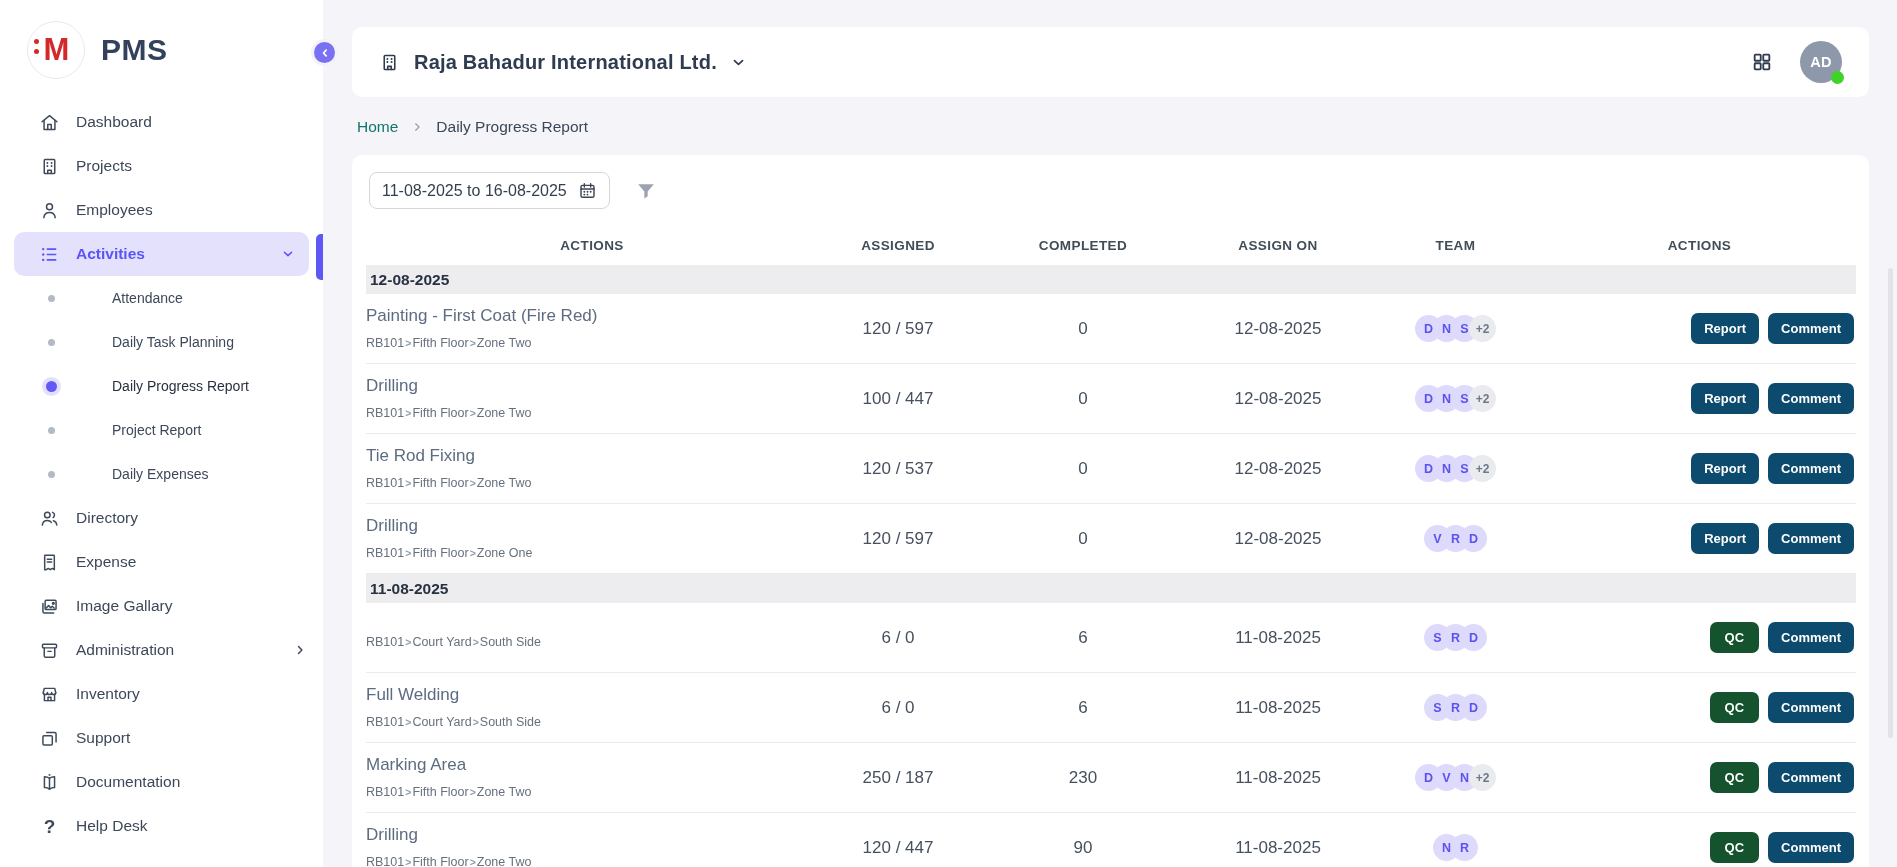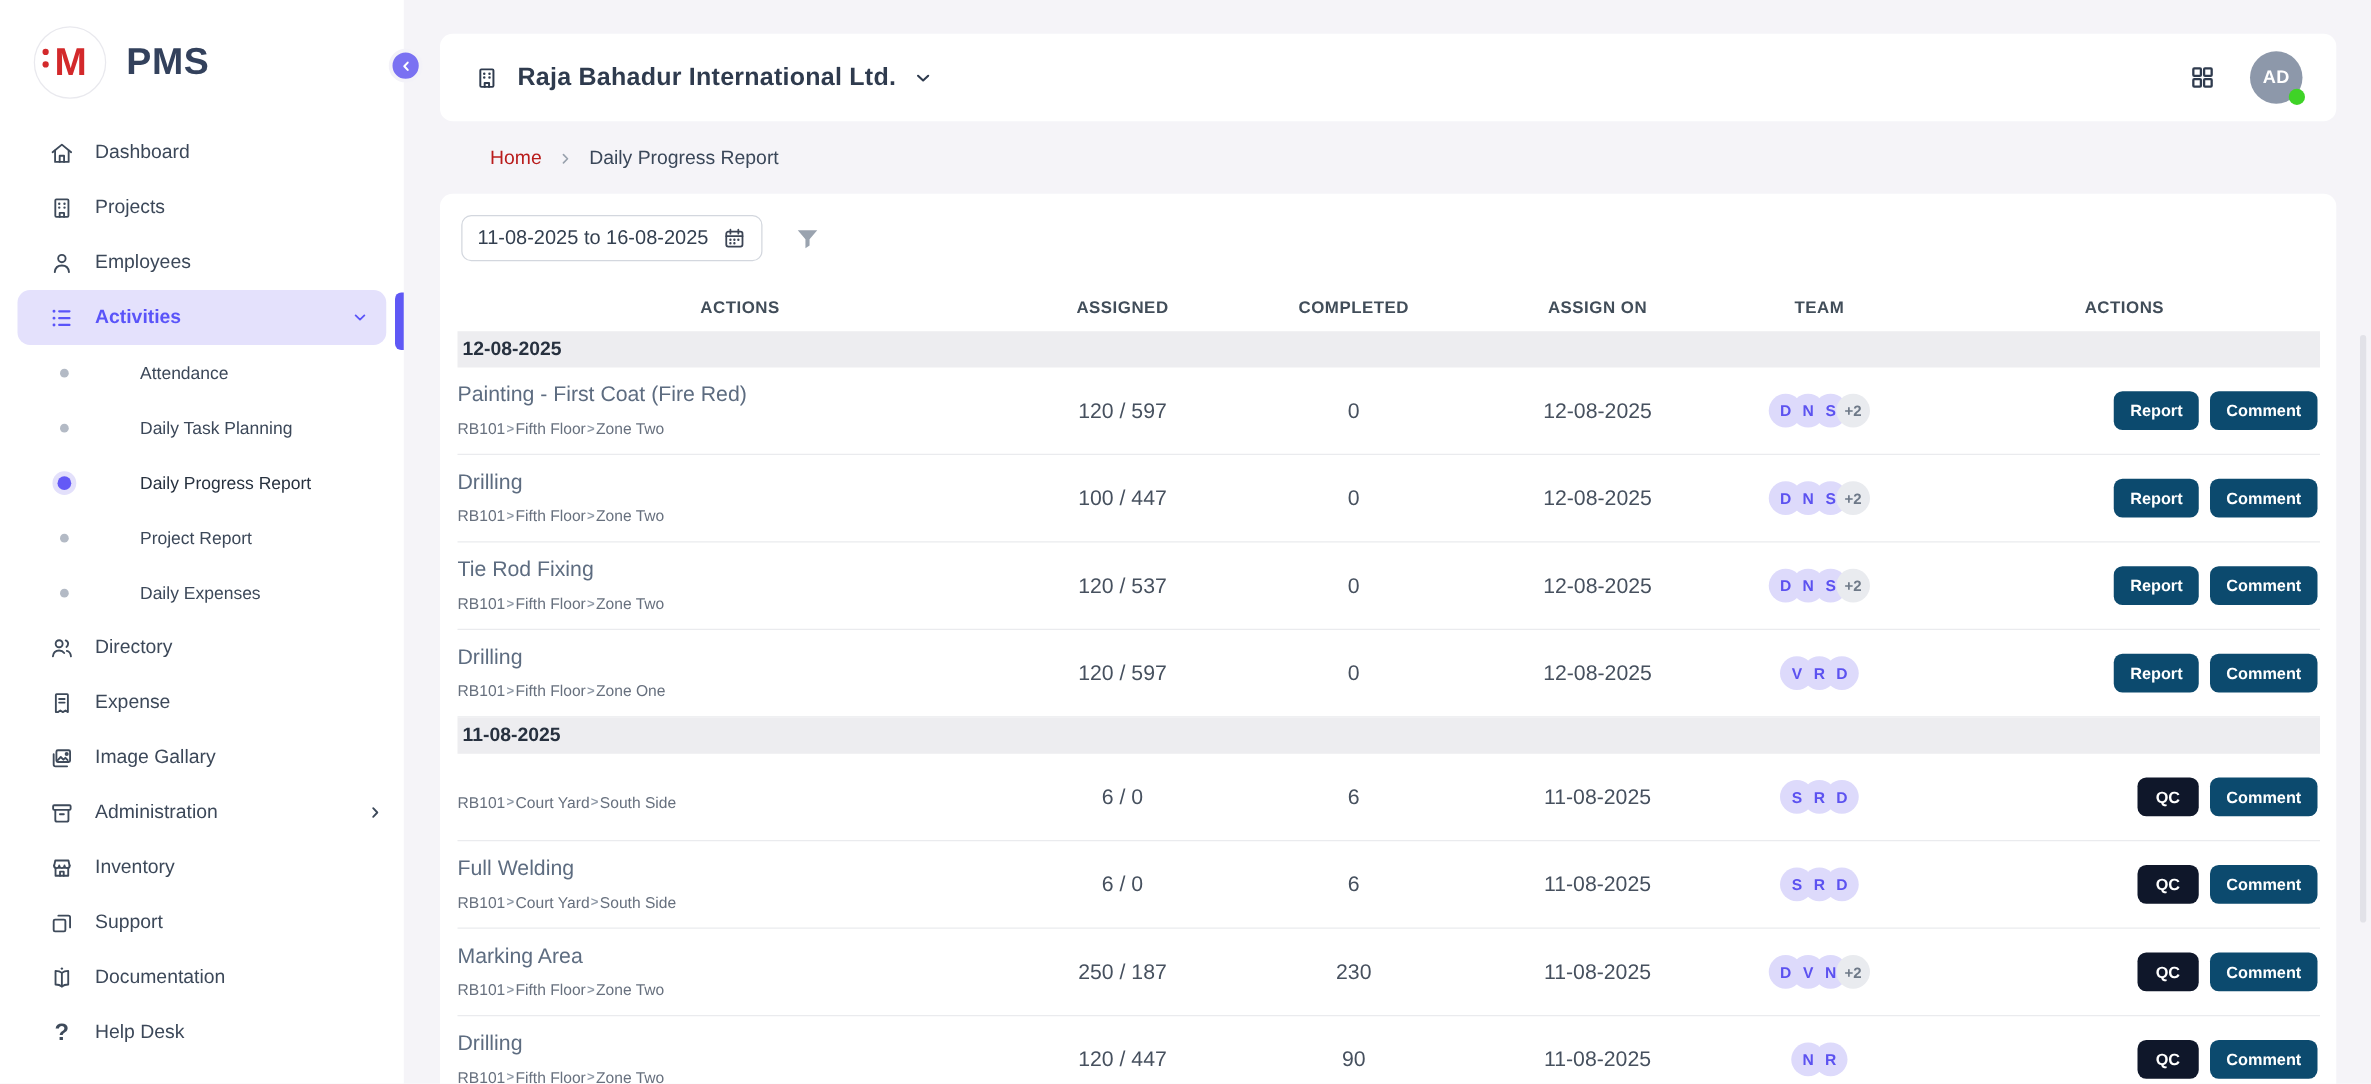--- a/index.html
+++ b/index.html
@@ -52,21 +52,21 @@
   .grid-btn { display:flex; color:#2F3B4E; cursor:pointer; }
   .grid-btn svg { width:22px; height:22px; }
   .avatar { width:42px; height:42px; border-radius:50%; background:#8D98AA; color:#fff; font-weight:700;
             font-size:14.5px; display:flex; align-items:center; justify-content:center; position:relative;
             cursor:pointer; letter-spacing:.3px; }
   .status-dot { position:absolute; right:-2px; bottom:-1px; width:13px; height:13px; border-radius:50%;
                 background:#3FD327; }
 
   .breadcrumb { display:flex; align-items:center; gap:13px; margin:15px 0 0 5px; height:30px;
                 font-size:15.5px; flex-shrink:0; }
-  .bc-home { color:#b91c1c; cursor:pointer;margin-left:35px; }
+  .bc-home { color:#0f766e; cursor:pointer; }
   .bc-sep { display:flex; color:#98A1AD; }
   .bc-sep svg { width:12px; height:12px; }
   .bc-current { color:#3A4759; }
 
   .content { background:#fff; border-radius:10px; margin-top:13px; padding:15px 13px 0 14px; flex:1; }
   .controls { display:flex; align-items:center; margin:2px 0 16px 3px; }
   .date-input { display:flex; align-items:center; gap:11px; border:1px solid #D3D7DE; border-radius:8px;
                 height:37px; padding:0 12px; font-size:16px; color:#333F4F; cursor:pointer; background:#fff; }
   .date-input .cal { display:flex; color:#3B4454; }
   .date-input .cal svg { width:19px; height:19px; }
@@ -86,21 +86,21 @@
   .cell.num { text-align:center; font-size:17px; color:#46505E; }
   .cell.team { display:flex; justify-content:center; }
   .badge { width:27px; height:27px; border-radius:50%; background:#DDDAFB; color:#5C52F0; font-size:12.5px;
            font-weight:600; display:flex; align-items:center; justify-content:center; position:relative; }
   .badge + .badge { margin-left:-9px; }
   .badge.extra { background:#E9EBEF; color:#6E7988; font-size:12px; cursor:pointer; }
   .cell.actions { display:flex; justify-content:flex-end; gap:9px; padding-right:2px; }
   .btn { border:none; border-radius:7px; color:#fff; font-weight:700; font-size:13px; padding:8px 13px;
          font-family:inherit; cursor:pointer; }
   .btn.primary { background:#0c4a6e; }
-  .btn.qc { background:#0f172a; padding:8px 15px; }
+  .btn.qc { background:#14532d; padding:8px 15px; }
 
   .edge-scrollbar { position:fixed; right:4px; top:268px; width:5px; height:470px; background:#E2E2E8;
                     border-radius:3px; }
 </style>
 </head>
 <body>
 
 <div class="page">
 
   <div class="sidebar">

